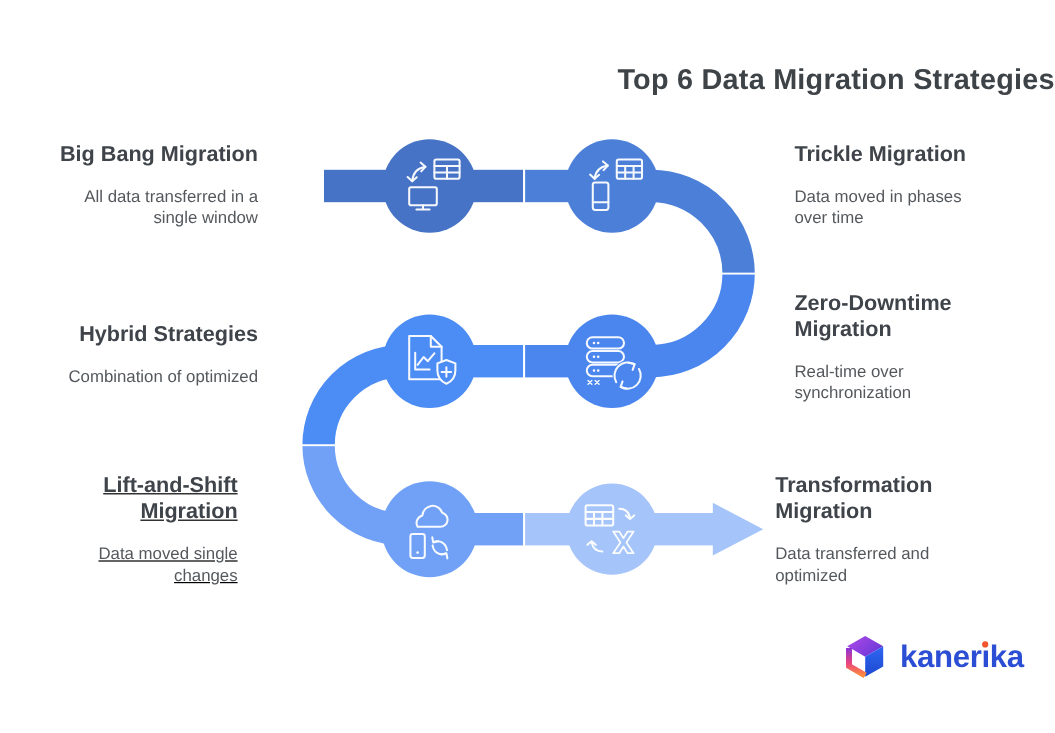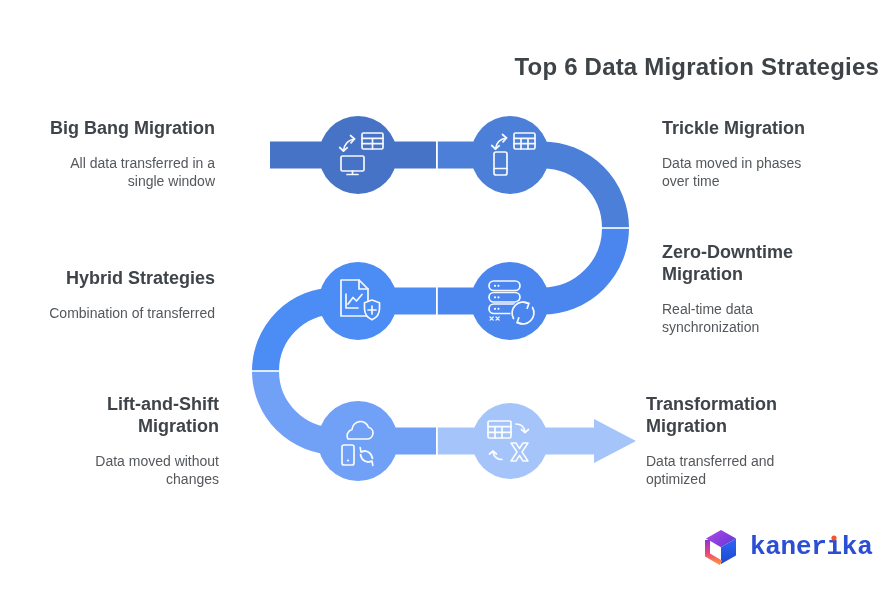--- a/index.html
+++ b/index.html
@@ -9,27 +9,27 @@
               font-size:24px;font-weight:700;color:var(--title-text,#3e4347);letter-spacing:.2px;}
   .label{position:absolute;}
   .label .name{font-size:18px;font-weight:700;color:var(--heading-text,#3f444a);line-height:1.22;}
   .label .desc{font-size:14px;color:var(--body-text,#54585c);line-height:1.32;margin-top:14px;}
   .label.left{text-align:right;}
   #lbl-bigbang{left:30px;top:118px;width:185px;}
   #lbl-trickle{left:662px;top:118px;width:175px;}
   #lbl-trickle .desc{max-width:145px;}
   #lbl-hybrid{left:30px;top:268px;width:185px;}
   #lbl-zdt{left:662px;top:242px;width:175px;}
-  #lbl-las{left:59px;top:394px;width:160px;}
+  #lbl-las{left:38px;top:394px;width:160px;text-decoration:underline;}
   #lbl-transform{left:646px;top:394px;width:175px;}
   .snake{position:absolute;left:0;top:0;}
   .icon-g{fill:none;stroke:var(--icon-stroke,#fff);stroke-width:1.7;
           stroke-linecap:round;stroke-linejoin:round;opacity:.95;}
   .logo{position:absolute;left:701px;top:527px;display:flex;align-items:center;gap:9px;}
-  .brand{font-size:26px;font-weight:800;color:var(--logo-text,#2b4ed4);letter-spacing:-.3px;font-family:Liberation Mono, monospace;}
+  .brand{font-size:26px;font-weight:800;color:var(--logo-text,#2b4ed4);letter-spacing:-.3px;}
   .iwrap{position:relative;display:inline-block;}
   .idot{position:absolute;left:50%;transform:translateX(-50%);top:2.5px;}
   .idot circle{fill:var(--logo-dot,#f2542d);}
 </style>
 </head>
 <body>
 
 <div class="canvas">
 
   <div class="main-title">Top 6 Data Migration Strategies</div>
@@ -127,29 +127,29 @@
   <div class="label left" id="lbl-bigbang">
     <div class="name">Big Bang Migration</div>
     <div class="desc">All data transferred in a single window</div>
   </div>
   <div class="label" id="lbl-trickle">
     <div class="name">Trickle Migration</div>
     <div class="desc">Data moved in phases over time</div>
   </div>
   <div class="label left" id="lbl-hybrid">
     <div class="name">Hybrid Strategies</div>
-    <div class="desc">Combination of transferred</div>
+    <div class="desc">Combination of optimized</div>
   </div>
   <div class="label" id="lbl-zdt">
     <div class="name">Zero-Downtime Migration</div>
-    <div class="desc">Real-time data synchronization</div>
+    <div class="desc">Real-time over synchronization</div>
   </div>
   <div class="label left" id="lbl-las">
     <div class="name">Lift-and-Shift Migration</div>
-    <div class="desc">Data moved without changes</div>
+    <div class="desc">Data moved single changes</div>
   </div>
   <div class="label" id="lbl-transform">
     <div class="name">Transformation Migration</div>
     <div class="desc">Data transferred and optimized</div>
   </div>
 
   <div class="logo">
     <svg width="40" height="40" viewBox="0 0 40 40">
       <defs>
         <linearGradient id="gTop" x1="0" y1="0" x2="1" y2="0.6">

